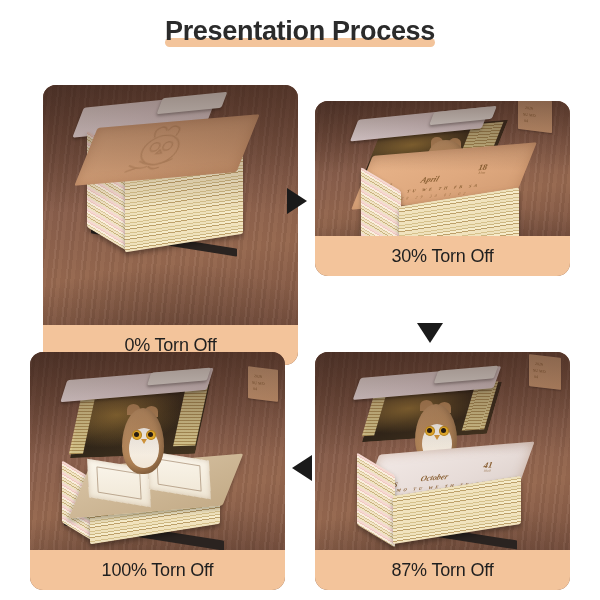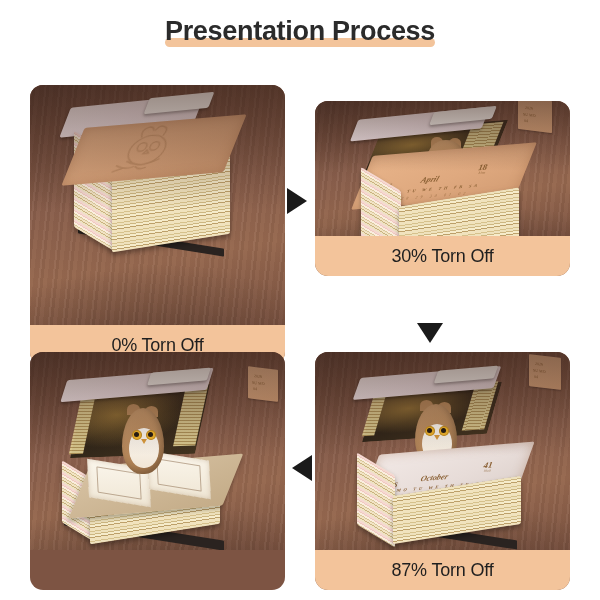--- a/index.html
+++ b/index.html
@@ -57,21 +57,21 @@
   
   .grid { position: absolute; left: 0; top: 0; width: 600px; height: 600px; }
 
   .panel {
     position: absolute;
     width: 255px;
     border-radius: 13px;
     overflow: hidden;
     background: #7d5443;
   }
-  .panel.p1 { left: 30px;  top: 85px; height: 280px; }
+  .panel.p1 { left: 43px;  top: 85px; height: 280px; }
   .panel.p2 { left: 315px; top: 85px; height: 175px; margin-top: 16px; }
   .panel.p3 { left: 30px;  top: 352px; height: 238px; }
   .panel.p4 { left: 315px; top: 352px; height: 238px; }
 
   .photo {
     position: relative;
     width: 100%;
     height: calc(100% - 40px);
     overflow: hidden;
     background:
@@ -417,20 +417,21 @@
             <div class="owl-body" style="left:8px; top:4px; width:42px; height:66px;"></div>
             <div class="owl-face" style="left:15px; top:24px; width:30px; height:40px;"></div>
             <div class="owl-eye" style="left:18px; top:26px; width:10px; height:10px;"></div>
             <div class="owl-eye" style="left:32px; top:26px; width:10px; height:10px;"></div>
             <div class="owl-pupil" style="left:20px; top:28px; width:5px; height:5px;"></div>
             <div class="owl-pupil" style="left:34px; top:28px; width:5px; height:5px;"></div>
             <div class="owl-beak" style="left:27px; top:35px;"></div>
           </div>
         </div>
       </div>
+      <div class="caption">100% Torn Off</div>
     </div>
 
     <div class="panel p4">
       <div class="photo">
         <div class="scene">
 
           <div class="bgpad" style="left:214px; top:4px; width:32px; height:32px; transform: skewY(7deg);">
             <span class="t" style="left:6px; top:6px;">2026</span>
             <span class="t" style="left:4px; top:13px;">SU MO</span>
             <span class="t" style="left:5px; top:19px;">04</span>

